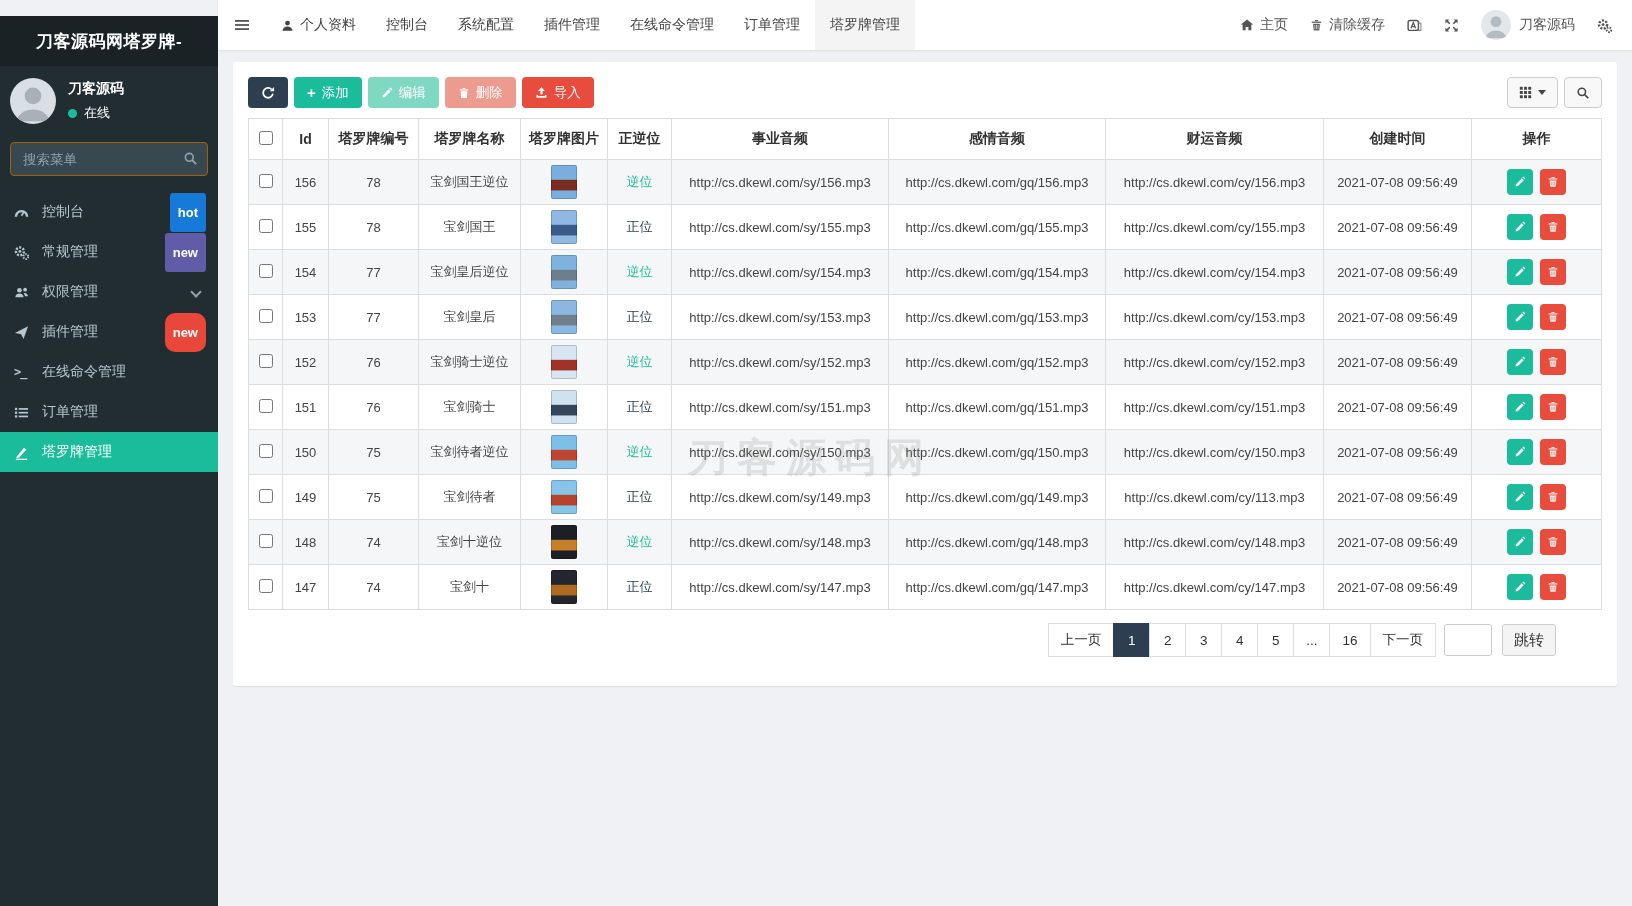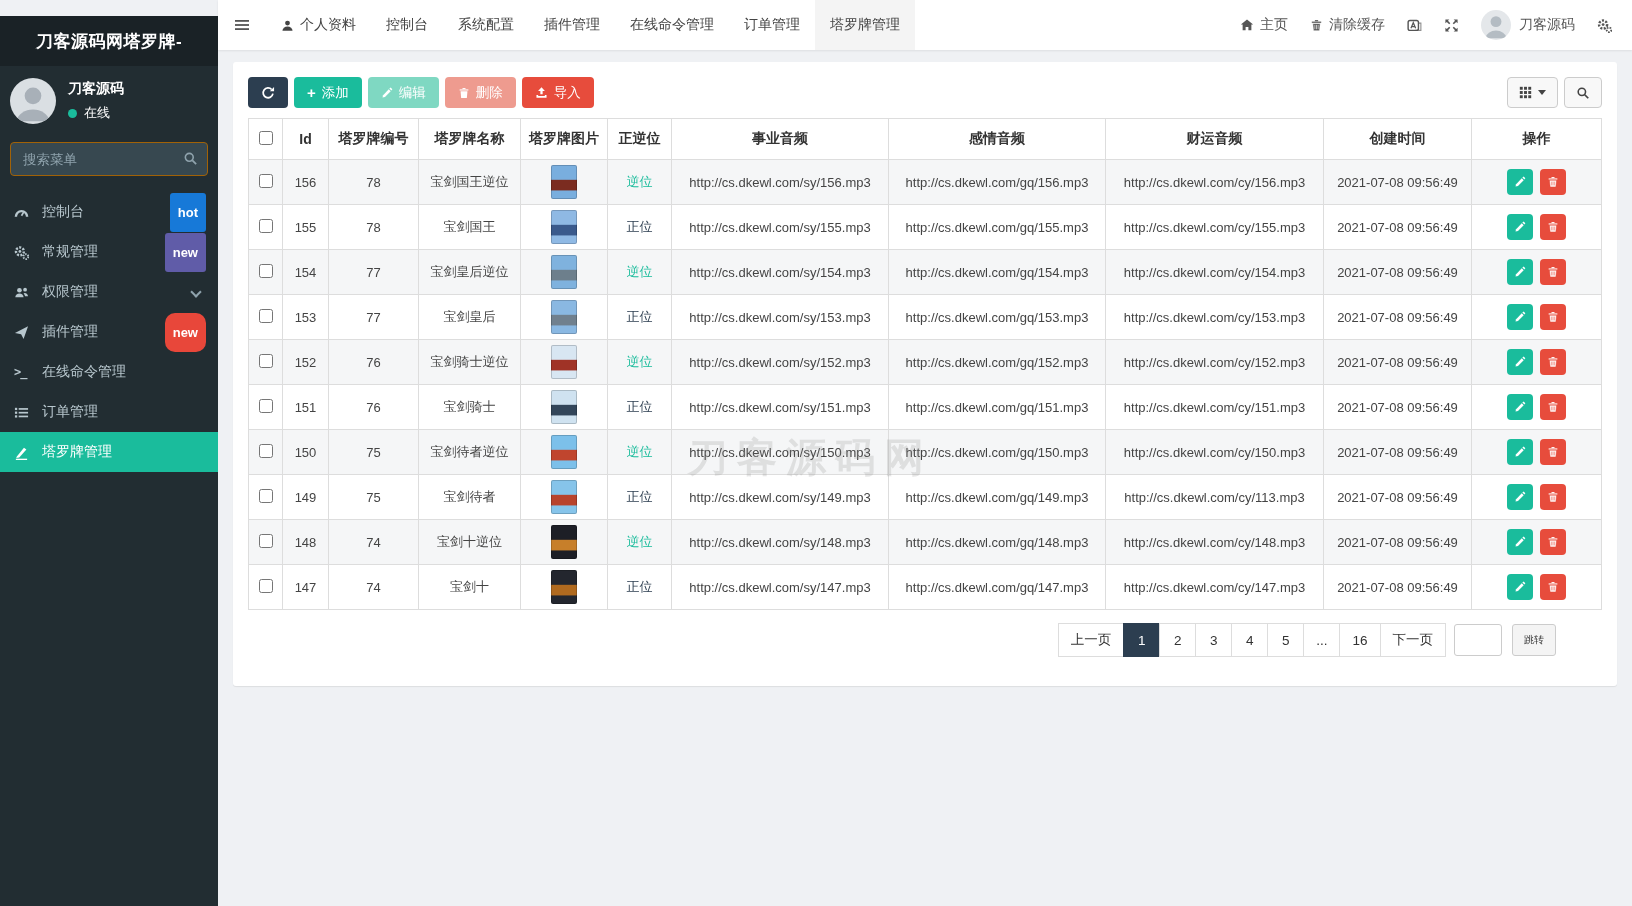--- a/index.html
+++ b/index.html
@@ -129,21 +129,21 @@
     min-width:37px; height:34px; padding:0 12px; display:flex; align-items:center; justify-content:center;
     background:#fff; border:1px solid #ddd; margin-left:-1px; font-size:13.5px; color:#333; cursor:pointer;
   }
   .page-btn.active { background:var(--dark,#2c3e50); border-color:var(--dark,#2c3e50); color:#fff; }
   .jump-input {
     width:48px; height:32px; border:1px solid #ccc; border-radius:3px; margin-left:8px;
     font-family:inherit; font-size:13px; padding:0 6px; outline:none;
   }
   .jump-btn {
     height:32px; background:#f4f4f4; border:1px solid #ccc; border-radius:3px;
-    padding:0 11px; margin-left:10px; font-family:inherit; font-size:10px; color:#333; cursor:pointer;
+    padding:0 11px; margin-left:10px; font-family:inherit; font-size:15px; color:#333; cursor:pointer;
   }
 
   .watermark {
     position:absolute; left:455px; top:368px; font-size:40px; font-weight:bold;
     letter-spacing:9px; color:rgba(140,140,140,.22); pointer-events:none; white-space:nowrap;
   }
 </style>
 </head>
 <body>
 

